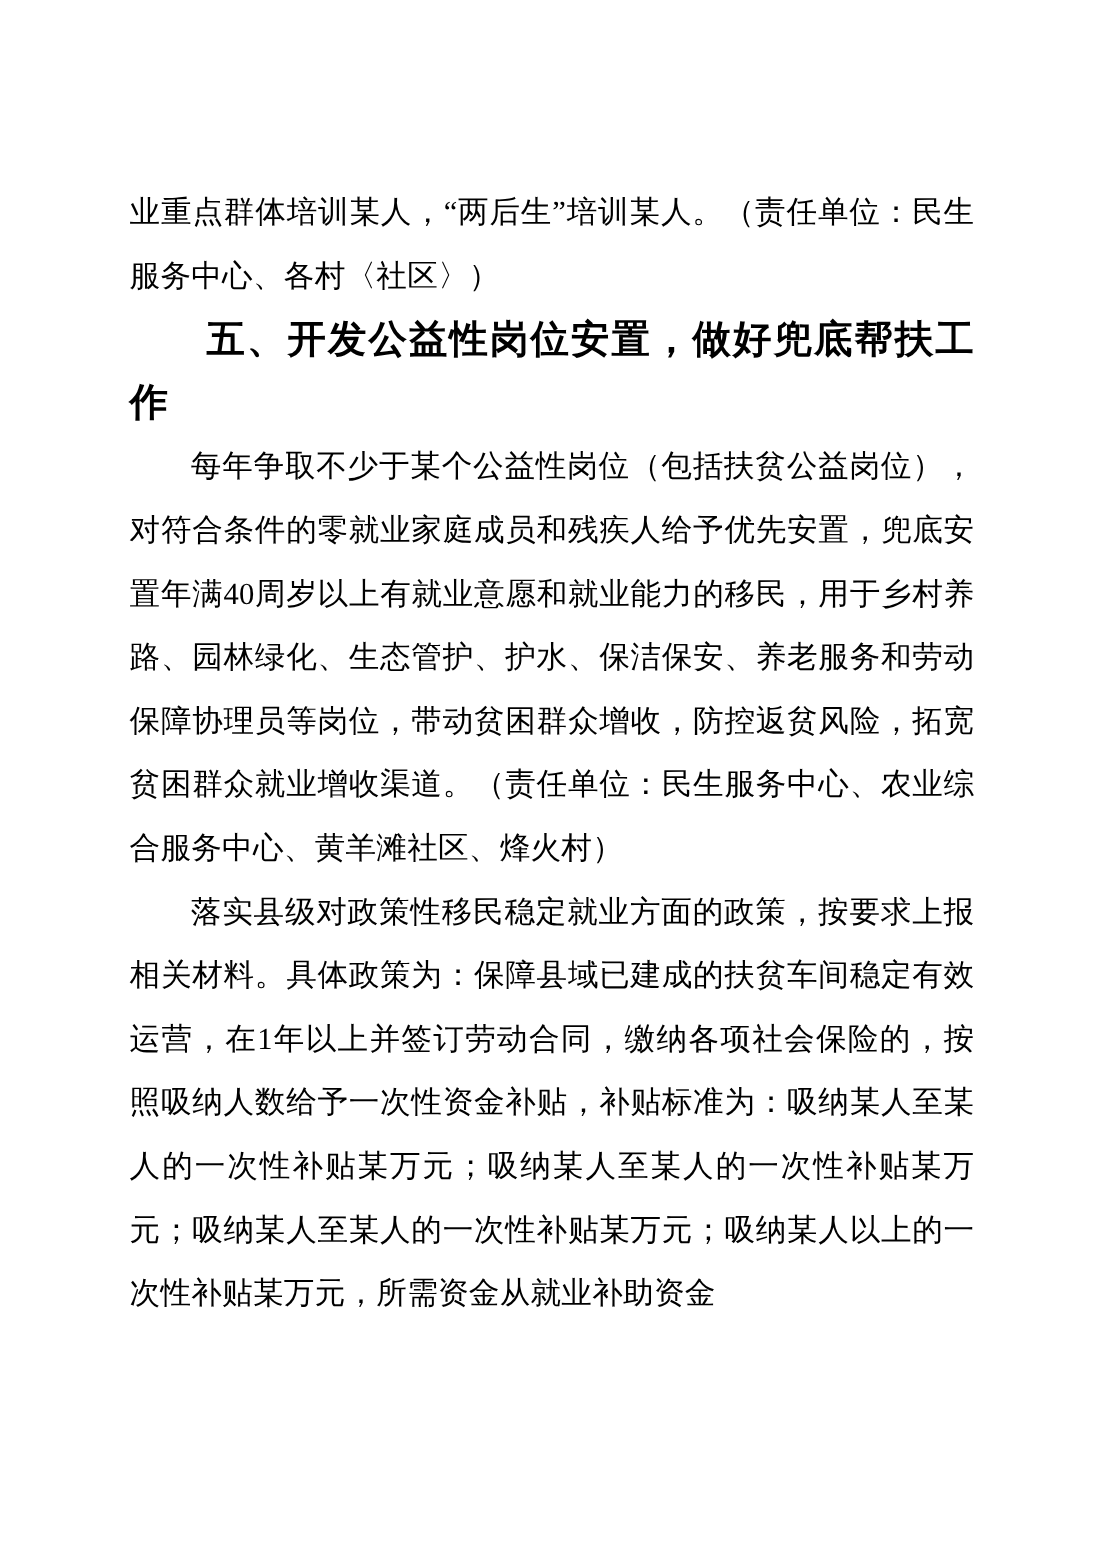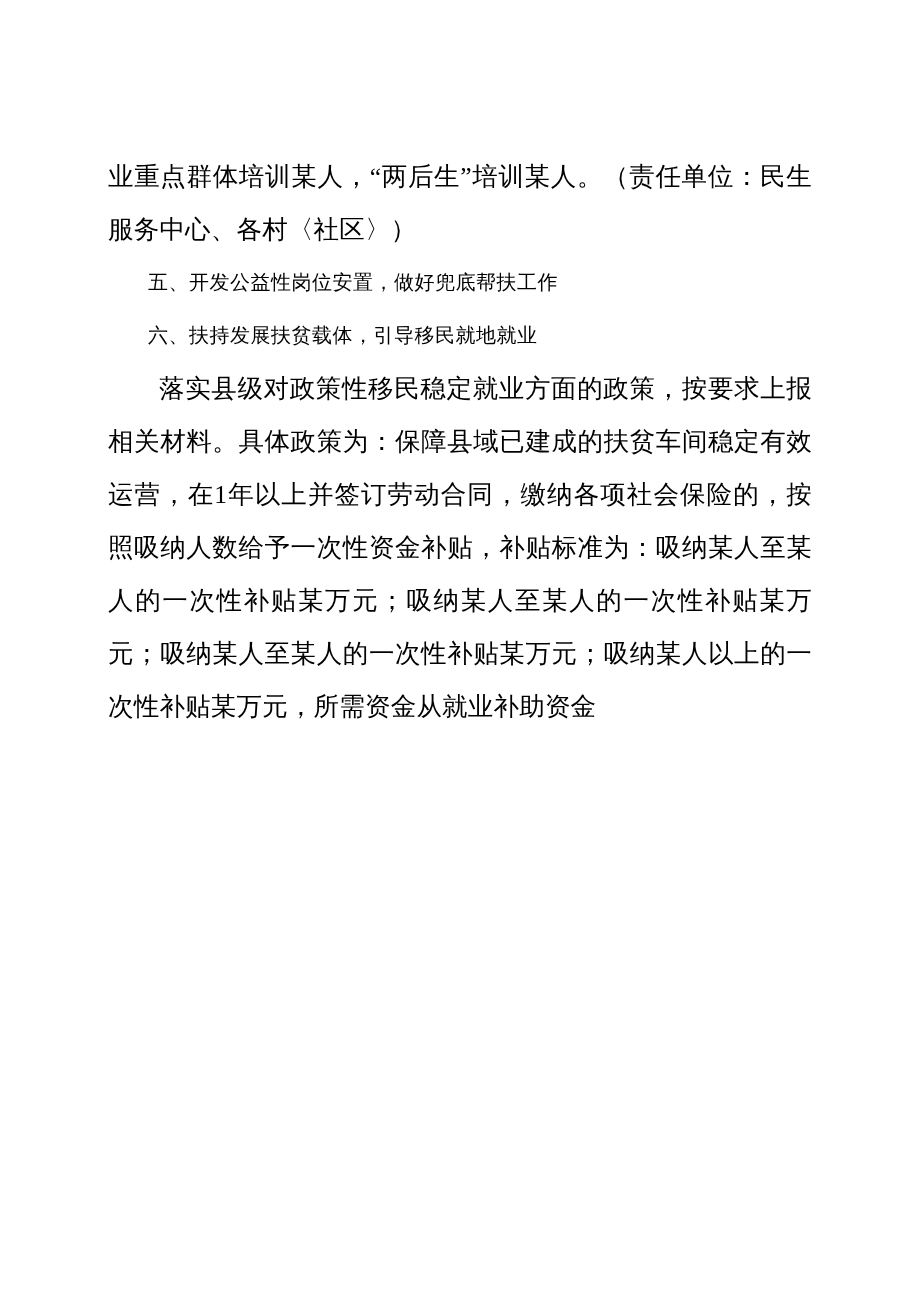--- a/index.html
+++ b/index.html
@@ -34,38 +34,38 @@
     padding: 0;
   }
   .para {
     text-indent: 2em;
   }
   .para-flush {
     text-indent: 0;
   }
   .heading {
     font-family: "DejaVu Sans", "Liberation Sans", sans-serif;
-    font-weight: normal;
-    font-size: 20px;
+    font-weight: bold;
+    font-size: 32px;
     line-height: 53px;
     text-indent: 2em;
     margin: 0;
     letter-spacing: 0.5px;
   }
 </style>
 </head>
 <body>
 
 <div class="page">
   <div class="doc-body">
 
     <p class="para para-flush">业重点群体培训某人，“两后生”培训某人。（责任单位：民生服务中心、各村〈社区〉）</p>
 
 
     <h2 class="heading">五、开发公益性岗位安置，做好兜底帮扶工作</h2>
 
+    <p class="para">每年争取不少于某个公益性岗位（包括扶贫公益岗位），对符合条件的零就业家庭成员和残疾人给予优先安置，兜底安置年满40周岁以上有就业意愿和就业能力的移民，用于乡村养路、园林绿化、生态管护、护水、保洁保安、养老服务和劳动保障协理员等岗位，带动贫困群众增收，防控返贫风险，拓宽贫困群众就业增收渠道。（责任单位：民生服务中心、农业综合服务中心、黄羊滩社区、烽火村）</p>
 
-    <h2 class="heading">六、扶持发展扶贫载体，引导移民就地就业</h2>
 
     <p class="para">落实县级对政策性移民稳定就业方面的政策，按要求上报相关材料。具体政策为：保障县域已建成的扶贫车间稳定有效运营，在1年以上并签订劳动合同，缴纳各项社会保险的，按照吸纳人数给予一次性资金补贴，补贴标准为：吸纳某人至某人的一次性补贴某万元；吸纳某人至某人的一次性补贴某万元；吸纳某人至某人的一次性补贴某万元；吸纳某人以上的一次性补贴某万元，所需资金从就业补助资金</p>
 
   </div>
 </div>
 
 </body></html>

